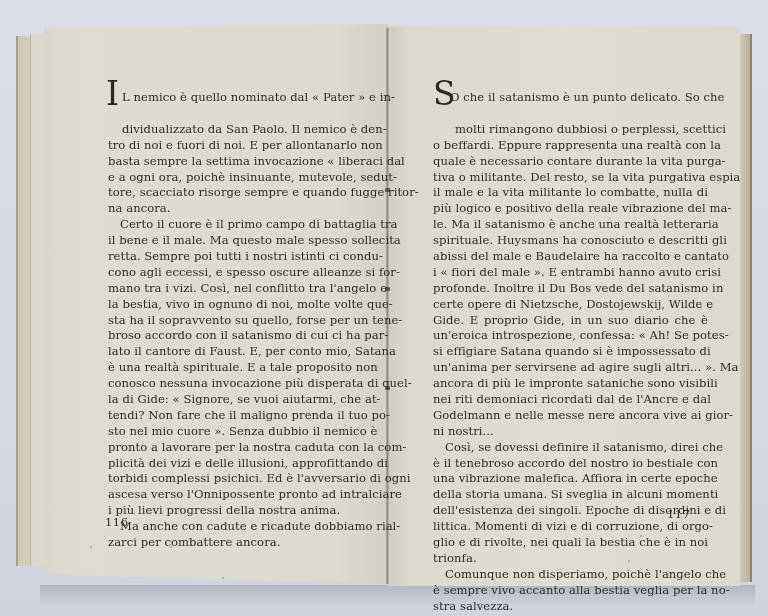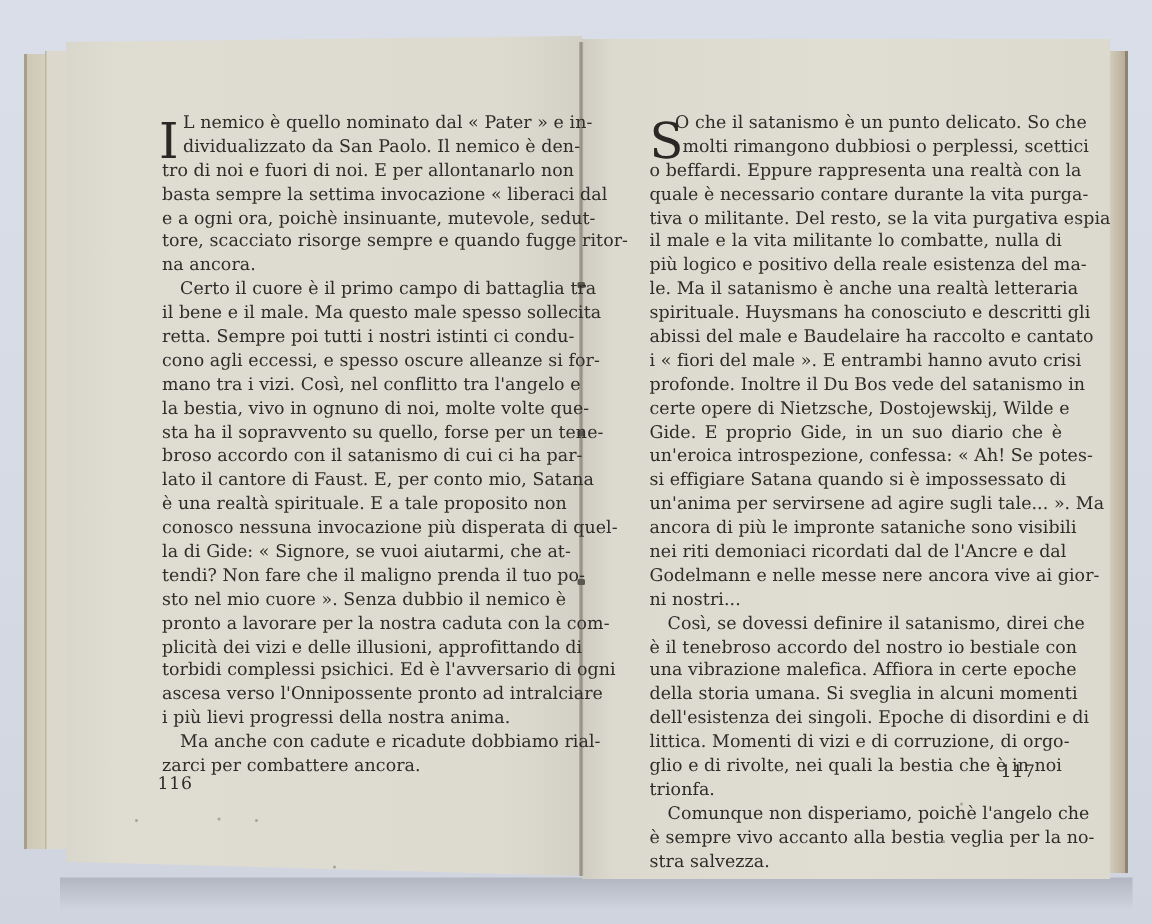--- a/index.html
+++ b/index.html
@@ -27,21 +27,21 @@
     background: linear-gradient(90deg, #cfccc1 0%, #dcd9cf 6%, #e0ddd3 50%, #dcd9ce 100%); }
   .gutter { position: absolute; left: 386px; top: 28px; width: 3px; height: 556px;
     background: linear-gradient(90deg, #b9b3a6, #8f8a80, #c6c1b5); }
   .stitch { position: absolute; left: 385px; width: 5px; height: 4px; background: #5a5650; border-radius: 1px; }
 
   .text { position: absolute; color: #2f2c29; font-size: 11.6px; line-height: 15.9px;
     letter-spacing: 0.05px; }
   .text .ln { display: block; white-space: nowrap; text-align: justify; text-align-last: justify; height: 15.9px; }
   .text .ln.last { text-align-last: left; }
   .text .ln.indent { padding-left: 12px; }
-  .text .ln.dropindent { padding-left: 14px; }
+  .text .ln.dropindent { padding-left: 14px; margin-top: 16px; }
   .left-text { left: 108px; top: 74px; width: 264px; }
   .right-text { left: 433px; top: 74px; width: 275px; }
   .dropcap { position: absolute; font-size: 33px; line-height: 30px; color: #2a2724; }
   .dc-left { left: 106px; top: 79px; }
   .dc-right { left: 433px; top: 79px; }
   .folio { position: absolute; font-size: 11.5px; color: #2f2c29; letter-spacing: 0.5px; }
   .folio-left { left: 105px; top: 515px; }
   .folio-right { left: 667px; top: 507px; }
   .speck { position: absolute; width: 2px; height: 2px; background: #a7a396; border-radius: 1px; }
 </style>
@@ -95,31 +95,31 @@
 <span class="folio folio-left">116</span>
 
 <span class="dropcap dc-right">S</span>
 <div class="text right-text">
   <span class="ln dropindent" style="padding-left:17px">O che il satanismo è un punto delicato. So che</span>
   <span class="ln dropindent" style="padding-left:22px">molti rimangono dubbiosi o perplessi, scettici</span>
   <span class="ln">o beffardi. Eppure rappresenta una realtà con la</span>
   <span class="ln">quale è necessario contare durante la vita purga-</span>
   <span class="ln">tiva o militante. Del resto, se la vita purgativa espia</span>
   <span class="ln">il male e la vita militante lo combatte, nulla di</span>
-  <span class="ln">più logico e positivo della reale esistenza del ma-</span>
+  <span class="ln">più logico e positivo della reale vibrazione del ma-</span>
   <span class="ln">le. Ma il satanismo è anche una realtà letteraria</span>
   <span class="ln">spirituale. Huysmans ha conosciuto e descritti gli</span>
   <span class="ln">abissi del male e Baudelaire ha raccolto e cantato</span>
   <span class="ln">i « fiori del male ». E entrambi hanno avuto crisi</span>
   <span class="ln">profonde. Inoltre il Du Bos vede del satanismo in</span>
   <span class="ln">certe opere di Nietzsche, Dostojewskij, Wilde e</span>
   <span class="ln">Gide. E proprio Gide, in un suo diario che è</span>
   <span class="ln">un'eroica introspezione, confessa: « Ah! Se potes-</span>
   <span class="ln">si effigiare Satana quando si è impossessato di</span>
-  <span class="ln">un'anima per servirsene ad agire sugli tale... ». Ma</span>
+  <span class="ln">un'anima per servirsene ad agire sugli altri... ». Ma</span>
   <span class="ln">ancora di più le impronte sataniche sono visibili</span>
   <span class="ln">nei riti demoniaci ricordati dal de l'Ancre e dal</span>
   <span class="ln">Godelmann e nelle messe nere ancora vive ai gior-</span>
   <span class="ln last">ni nostri...</span>
   <span class="ln indent">Così, se dovessi definire il satanismo, direi che</span>
   <span class="ln">è il tenebroso accordo del nostro io bestiale con</span>
   <span class="ln">una vibrazione malefica. Affiora in certe epoche</span>
   <span class="ln">della storia umana. Si sveglia in alcuni momenti</span>
   <span class="ln">dell'esistenza dei singoli. Epoche di disordini e di</span>
   <span class="ln">littica. Momenti di vizi e di corruzione, di orgo-</span>

